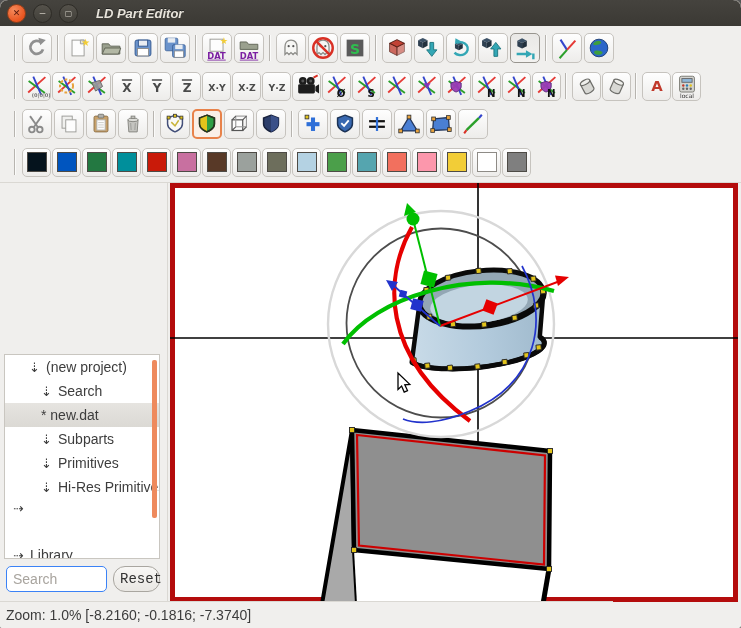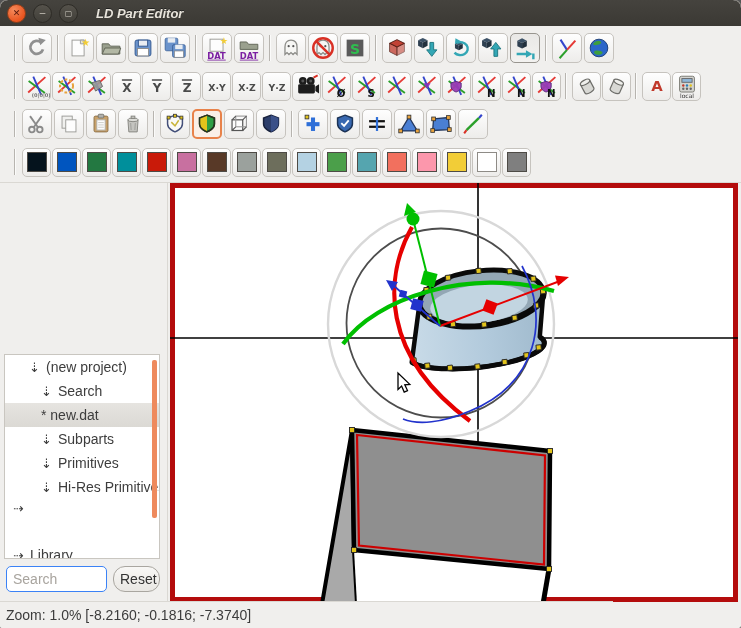--- a/index.html
+++ b/index.html
@@ -36,21 +36,21 @@
   .trow.selected{background:linear-gradient(#E6E4E0,#DBD9D4);}
   .trow.twoline{height:44px;align-items:flex-start;white-space:normal;line-height:20px;}
   .ticon{font-family:"DejaVu Sans",sans-serif;width:17px;flex:0 0 17px;color:#3D3D3D;font-size:13px;}
   .tlabel{overflow:hidden;}
   #treescroll{position:absolute;right:2px;top:5px;width:5px;height:158px;background:#EE8A5D;border-radius:2px;}
   #searchrow{position:absolute;left:0;top:383px;width:168px;height:30px;}
   #search-input{position:absolute;left:6px;top:0;width:101px;height:26px;box-sizing:border-box;border:1px solid #3b82f6;border-radius:5px;
                 padding:0 6px;font-size:14px;color:#555;font-family:"Liberation Sans",sans-serif;background:#FFF;}
   #search-input::placeholder{color:#A8A49E;}
   #reset-btn{position:absolute;left:113px;top:0;width:47px;height:26px;border:1px solid #A9A6A0;border-radius:12px;
-             background:linear-gradient(#F8F7F5,#E9E7E3);font-size:14px;color:#333;font-family:Liberation Sans, sans-serif;cursor:pointer;}
+             background:linear-gradient(#F8F7F5,#E9E7E3);font-size:14px;color:#333;font-family:Liberation Mono, monospace;cursor:pointer;}
   #vp{position:absolute;left:170px;top:0;width:568px;height:419px;}
   
   #statusbar{position:absolute;left:0;top:601px;width:613px;height:27px;background:#F0EFED;border-top:1px solid #DAD8D3;
              display:flex;align-items:center;box-sizing:border-box;}
   #status-text{font-size:14px;color:#3C3C3C;margin-left:6px;}
 </style>
 </head>
 <body>
 
 <div id="window">

